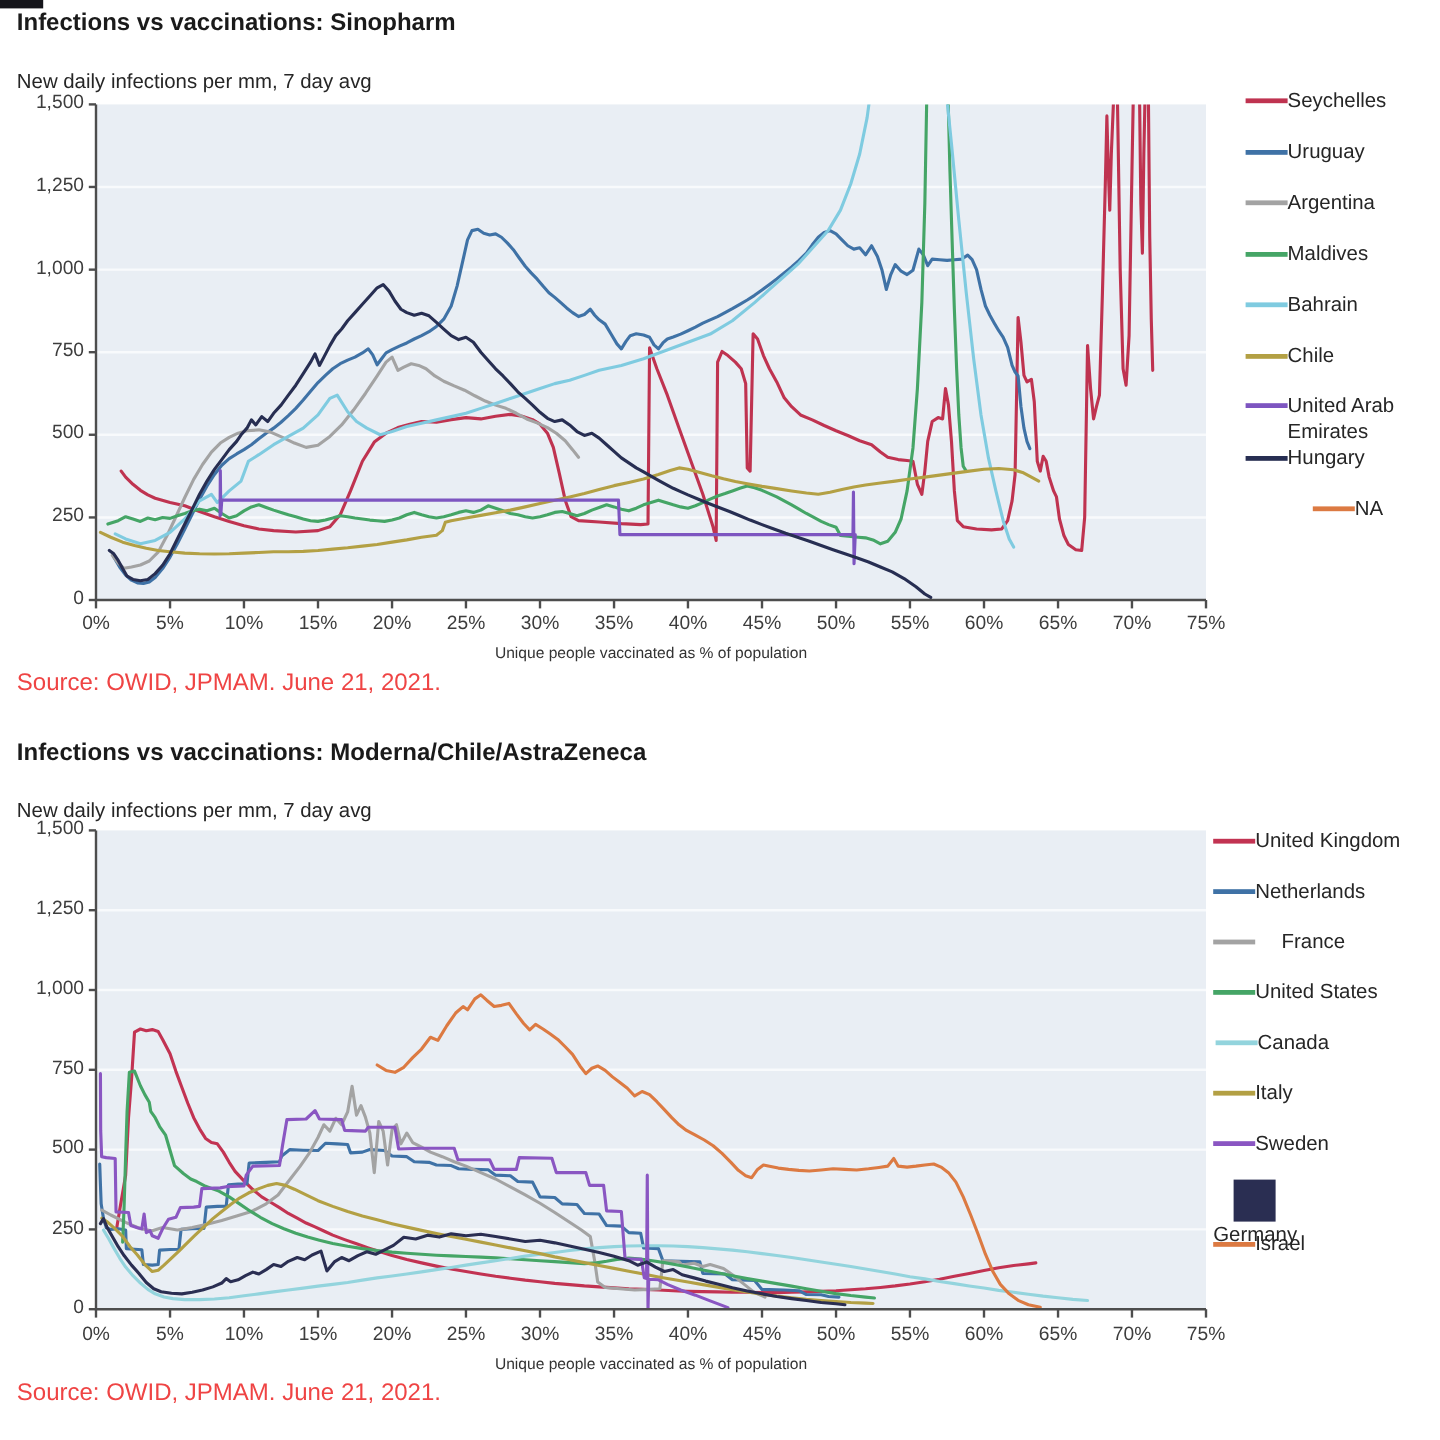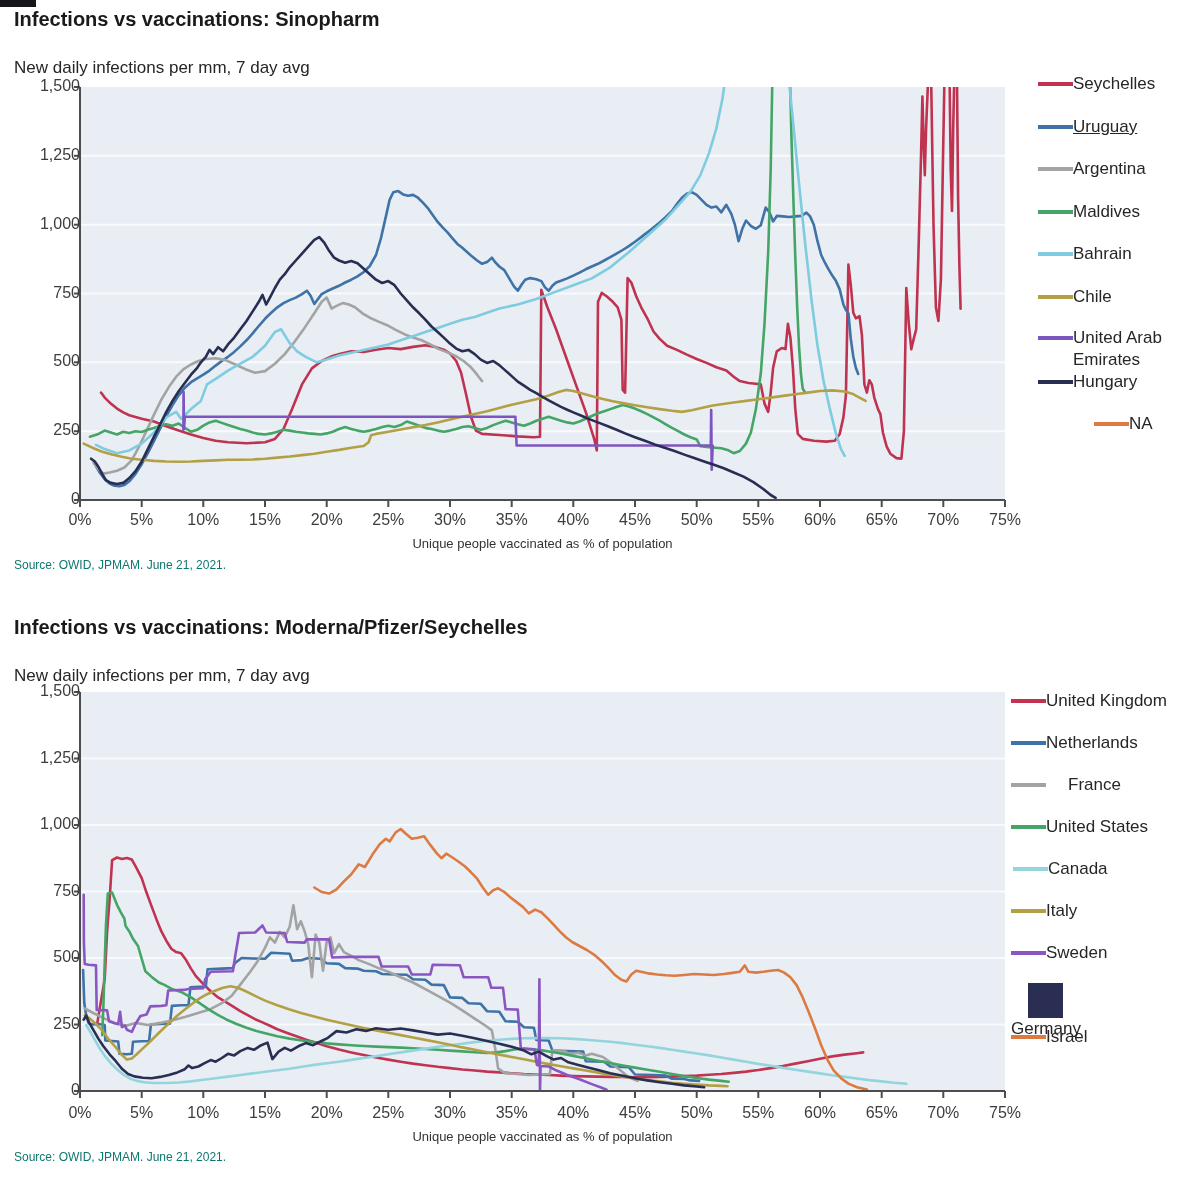--- a/index.html
+++ b/index.html
@@ -1,23 +1,23 @@
 <!DOCTYPE html>
 <html><head>
 <meta charset="utf-8">
 <style>
   html,body{margin:0;padding:0;background:#fff;}
   body{width:1200px;height:1200px;position:relative;overflow:hidden;
        font-family:"Liberation Sans", sans-serif;color:#262626;}
   .abs{position:absolute;}
   .chart-title{font-size:20px;font-weight:bold;color:#1a1a1a;left:14px;white-space:nowrap;}
   .chart-sub{font-size:17px;color:#262626;left:14px;white-space:nowrap;margin-top:20px;}
-  .chart-src{font-size:12px;color:#0f766e;left:14px;white-space:nowrap;}
+  .chart-src{font-size:20px;color:#ef4444;left:14px;white-space:nowrap;}
   .xlabel{font-size:13px;color:#333;text-align:center;left:80px;width:925px;}
-  .ytick{font-size:16px;color:#3d3d3d;text-align:right;left:0;width:70px;padding-left:10px;}
+  .ytick{font-size:16px;color:#3d3d3d;text-align:right;left:0;width:70px;}
   .xtick{font-size:16px;color:#3d3d3d;text-align:center;width:70px;}
   .legend-item{position:absolute;display:flex;align-items:center;height:24px;}
   .legend-item.wrap{align-items:flex-start;height:auto;}
   .legend-swatch{width:35px;height:4px;flex:0 0 35px;}
   .legend-item.wrap .legend-swatch{margin-top:9px;}
   .legend-label{font-size:17px;color:#262626;white-space:nowrap;line-height:22px;}
   .legend-item.wrap .legend-label{white-space:normal;width:112px;}
   svg{position:absolute;overflow:visible;}
   .crop-artifact{left:0;top:0;width:36px;height:7px;background:#15151b;}
 </style>
@@ -76,21 +76,21 @@
       <line x1="945.0" x2="945.0" y1="419" y2="426" stroke="#4d4d4d" stroke-width="2"></line>
     </svg>
   </div>
 <div class="abs xlabel" style="top:536px">Unique people vaccinated as % of population</div>
 <div class="abs chart-src" style="top:558px">Source: OWID, JPMAM. June 21, 2021.</div>
 <div id="legend-0">
     <div class="legend-item" style="left: 1038px; top: 72px;">
       <span class="legend-swatch" style="background: rgb(191, 51, 80);"></span>
       <span class="legend-label">Seychelles</span>
     </div>
-    <div class="legend-item" style="left: 1038px; top: 115px; text-decoration: underline;">
+    <div class="legend-item" style="left: 1038px; top: 115px;">
       <span class="legend-swatch" style="background: rgb(63, 114, 166);"></span>
       <span class="legend-label">Uruguay</span>
     </div>
     <div class="legend-item" style="left: 1038px; top: 157px;">
       <span class="legend-swatch" style="background: rgb(163, 163, 163);"></span>
       <span class="legend-label">Argentina</span>
     </div>
     <div class="legend-item" style="left: 1038px; top: 200px;">
       <span class="legend-swatch" style="background: rgb(69, 165, 102);"></span>
       <span class="legend-label">Maldives</span>
@@ -110,21 +110,21 @@
     <div class="legend-item" style="left: 1038px; top: 370px;">
       <span class="legend-swatch" style="background: rgb(39, 46, 82);"></span>
       <span class="legend-label">Hungary</span>
     </div>
     <div class="legend-item" style="left: 1094px; top: 412px;">
       <span class="legend-swatch" style="background: rgb(220, 122, 66);"></span>
       <span class="legend-label">NA</span>
     </div>
   </div>
 
-<div class="abs chart-title" style="top:616px">Infections vs vaccinations: Moderna/Pfizer/Seychelles</div>
+<div class="abs chart-title" style="top:616px">Infections vs vaccinations: Moderna/Chile/AstraZeneca</div>
 <div class="abs chart-sub" style="top:646px">New daily infections per mm, 7 day avg</div>
 <div id="plot-1">
     <svg width="960" height="421" style="left:60px;top:686px;">
       <defs>
         <clipPath id="clip1">
           <rect x="20" y="6" width="925" height="399"></rect>
         </clipPath>
       </defs>
       <rect x="20" y="6" width="925" height="399" fill="#e9eef4"></rect>
       <line x1="20" x2="945" y1="338.5" y2="338.5" stroke="#f8fafc" stroke-width="2"></line>

